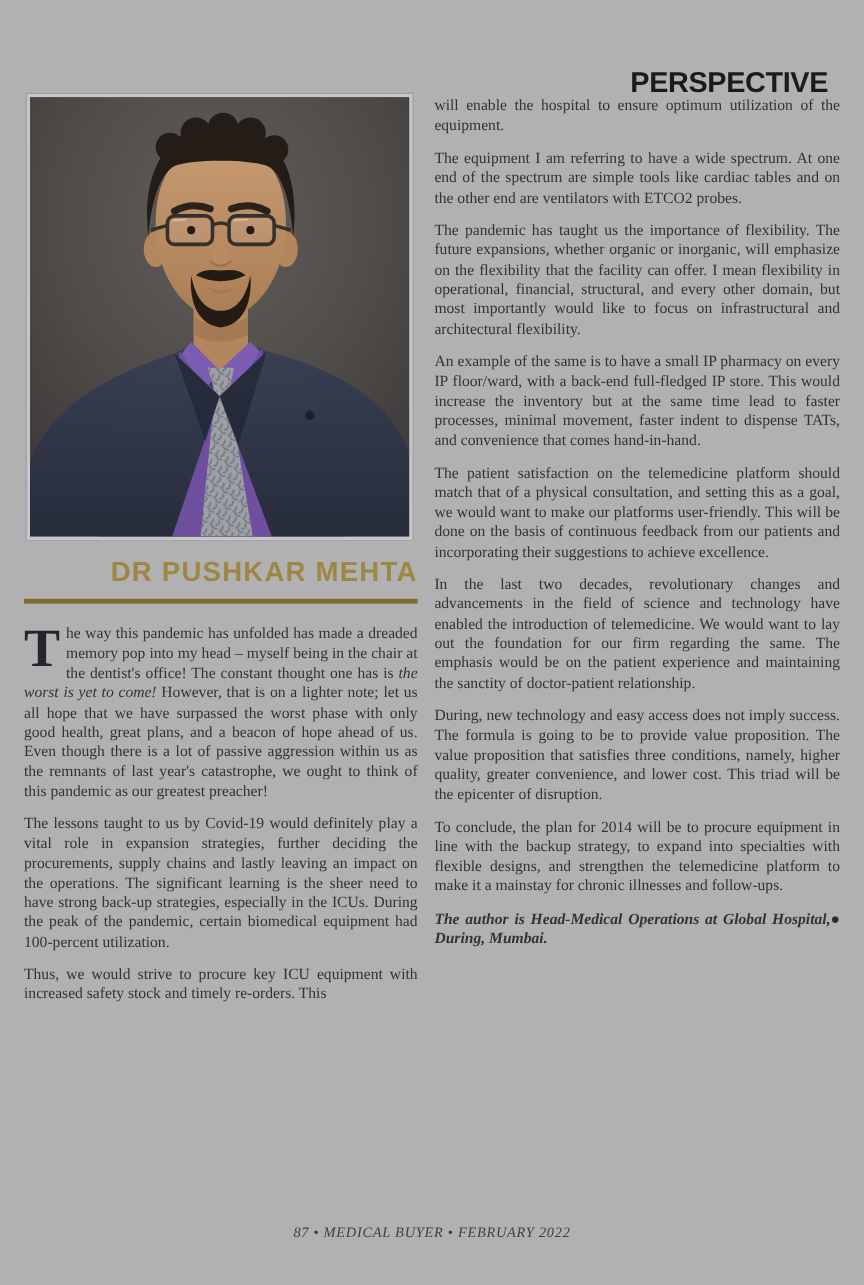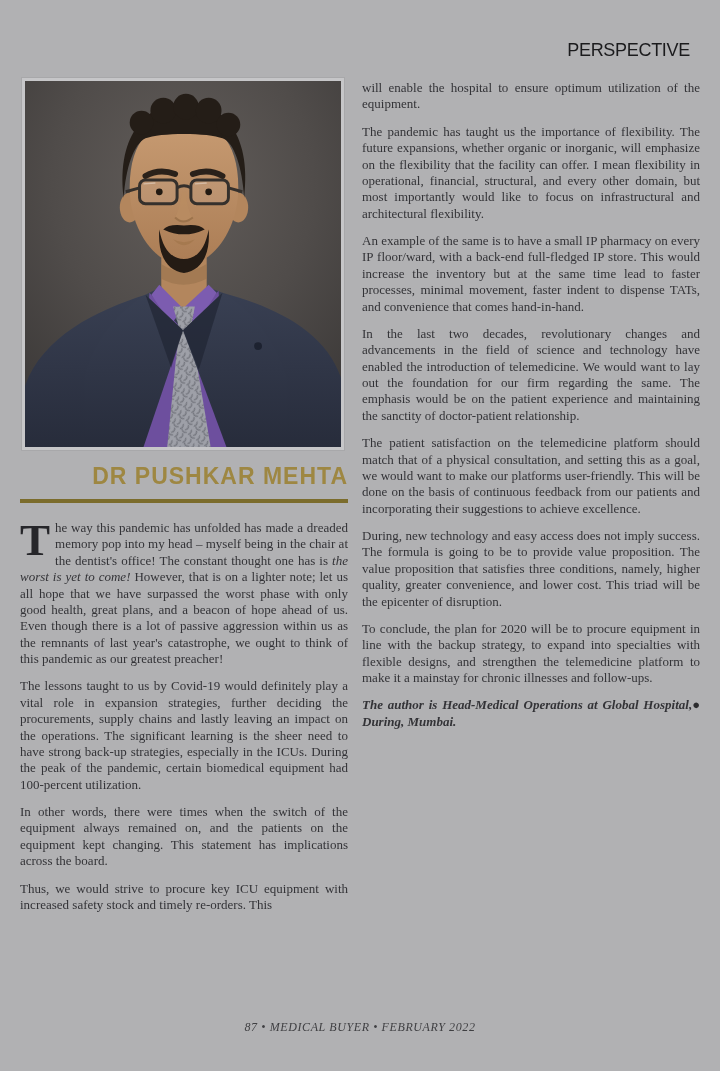--- a/index.html
+++ b/index.html
@@ -7,23 +7,23 @@
     width:720px;height:1071px;
     background:var(--page-bg,#b1b1b3);
     font-family:"Liberation Serif",serif;
     color:var(--text,#333337);
     overflow:hidden;
     position:relative;
   }
   .page{position:absolute;inset:0;}
 
   .section-label{
-    position:absolute;top:40px;right:30px;
+    position:absolute;top:56px;right:30px;
     font-family:"Liberation Sans",sans-serif;
-    font-weight:normal;font-size:18px;letter-spacing:-0.3px;
+    font-weight:bold;font-size:24px;letter-spacing:-0.3px;
     color:#1b1b1d;
   }
 
   .columns{
     position:absolute;left:20px;top:78px;width:680px;
     display:flex;gap:14px;
   }
   .col-left{width:328px;flex:0 0 328px;}
   .col-right{width:338px;flex:0 0 338px;padding-top:2px;}
 
@@ -180,34 +180,34 @@
       </div>
 
       <div class="author-name">DR PUSHKAR MEHTA</div>
 
 
       <hr class="gold-rule">
 
       <div class="body-text">
         <p><span class="dropcap">T</span><span>he way this pandemic has unfolded has made a dreaded memory pop into my head – myself being in the chair at the dentist's office! The constant thought one has is </span><span class="em">the worst is yet to come!</span><span> However, that is on a lighter note; let us all hope that we have surpassed the worst phase with only good health, great plans, and a beacon of hope ahead of us. Even though there is a lot of passive aggression within us as the remnants of last year's catastrophe, we ought to think of this pandemic as our greatest preacher!</span></p>
         <p>The lessons taught to us by Covid-19 would definitely play a vital role in expansion strategies, further deciding the procurements, supply chains and lastly leaving an impact on the operations. The significant learning is the sheer need to have strong back-up strategies, especially in the ICUs. During the peak of the pandemic, certain biomedical equipment had 100-percent utilization.</p>
-        <p>In other words, there were times when the switch of the equipment always remained on, and the patients on the equipment kept changing. This statement has implications across the board.</p>
         <p>Thus, we would strive to procure key ICU equipment with increased safety stock and timely re-orders. This</p>
       </div>
     </div>
 
     <div class="col-right">
       <div class="body-text">
         <p>will enable the hospital to ensure optimum utilization of the equipment.</p>
+        <p>The equipment I am referring to have a wide spectrum. At one end of the spectrum are simple tools like cardiac tables and on the other end are ventilators with ETCO2 probes.</p>
         <p>The pandemic has taught us the importance of flexibility. The future expansions, whether organic or inorganic, will emphasize on the flexibility that the facility can offer. I mean flexibility in operational, financial, structural, and every other domain, but most importantly would like to focus on infrastructural and architectural flexibility.</p>
         <p>An example of the same is to have a small IP pharmacy on every IP floor/ward, with a back-end full-fledged IP store. This would increase the inventory but at the same time lead to faster processes, minimal movement, faster indent to dispense TATs, and convenience that comes hand-in-hand.</p>
+        <p>The patient satisfaction on the telemedicine platform should match that of a physical consultation, and setting this as a goal, we would want to make our platforms user-friendly. This will be done on the basis of continuous feedback from our patients and incorporating their suggestions to achieve excellence.</p>
         <p>In the last two decades, revolutionary changes and advancements in the field of science and technology have enabled the introduction of telemedicine. We would want to lay out the foundation for our firm regarding the same. The emphasis would be on the patient experience and maintaining the sanctity of doctor-patient relationship.</p>
-        <p>The patient satisfaction on the telemedicine platform should match that of a physical consultation, and setting this as a goal, we would want to make our platforms user-friendly. This will be done on the basis of continuous feedback from our patients and incorporating their suggestions to achieve excellence.</p>
         <p>During, new technology and easy access does not imply success. The formula is going to be to provide value proposition. The value proposition that satisfies three conditions, namely, higher quality, greater convenience, and lower cost. This triad will be the epicenter of disruption.</p>
-        <p>To conclude, the plan for 2020 will be to procure equipment in line with the backup strategy, to expand into specialties with flexible designs, and strengthen the telemedicine platform to make it a mainstay for chronic illnesses and follow-ups.</p>
+        <p>To conclude, the plan for 2014 will be to procure equipment in line with the backup strategy, to expand into specialties with flexible designs, and strengthen the telemedicine platform to make it a mainstay for chronic illnesses and follow-ups.</p>
         <p class="author-credit"><span class="end-bullet">●</span><span>The author is Head-Medical Operations at Global Hospital, During, Mumbai.</span></p>
       </div>
     </div>
 
   </div>
 
   <div class="footer">87 • MEDICAL BUYER • FEBRUARY 2022</div>
 
 </div>
 

